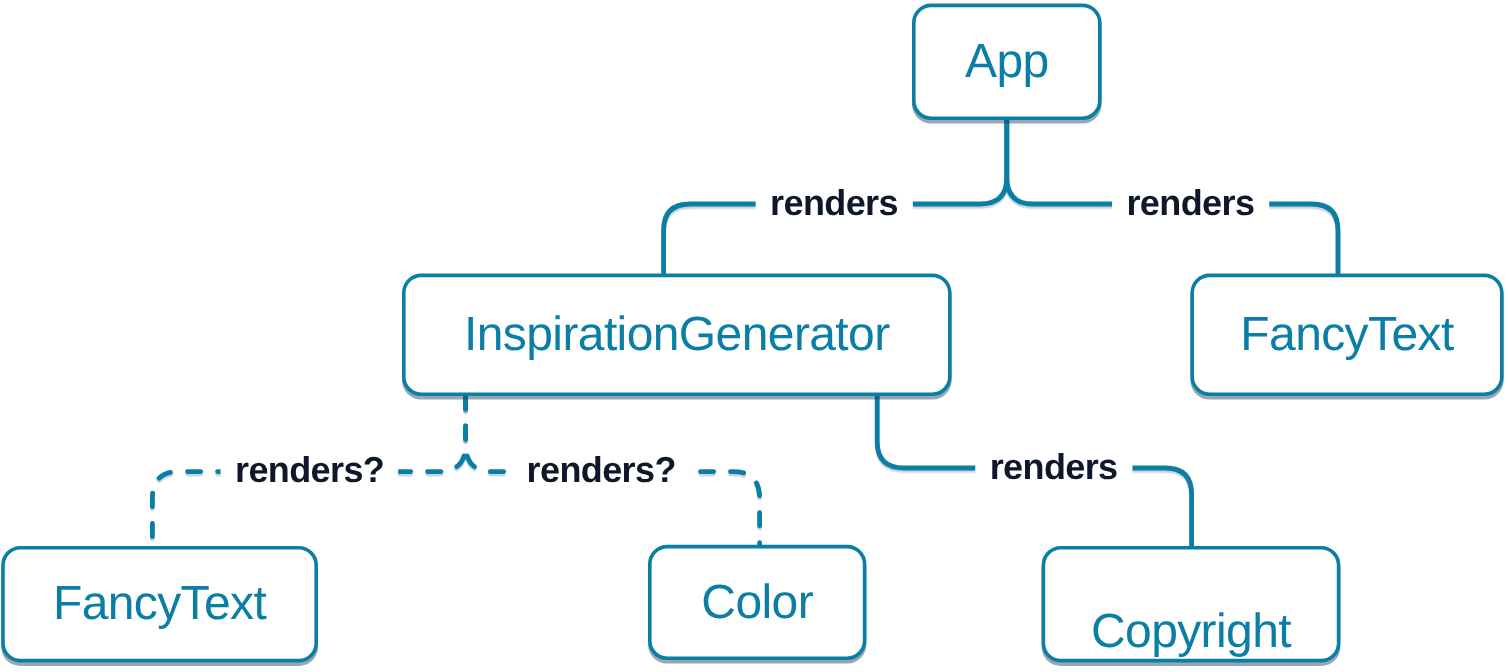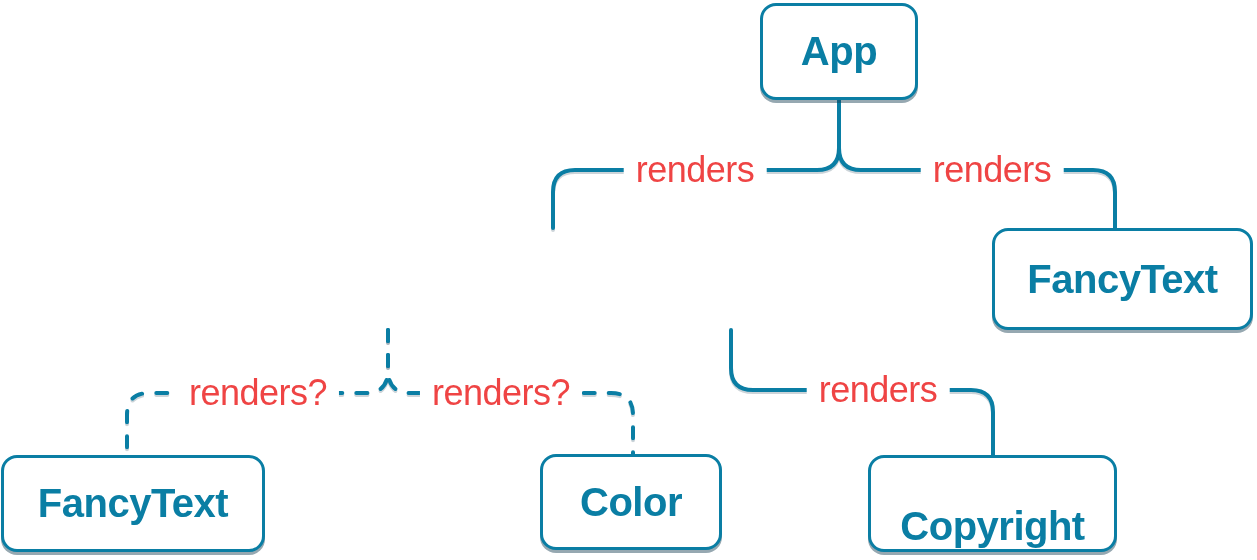--- a/index.html
+++ b/index.html
@@ -38,37 +38,37 @@
     box-sizing: border-box;
     background: #ffffff;
     border: 3px solid #0a7ea4;
     border-radius: 16px;
     box-shadow: 0 3px 0 rgba(22, 61, 83, 0.45);
     display: flex;
     align-items: center;
     justify-content: center;
     color: #0a7ea4;
     font-size: 40px;
-    font-weight: 700;
+    font-weight: 400;
     letter-spacing: -0.5px;
     white-space: nowrap;
   }
   .node-app                  { left: 760px;  top: 3px;   width: 158px; height: 97px;  }
   .node-inspirationgenerator { left: 335px;  top: 228px; width: 458px; height: 102px; }
   .node-fancytext-top        { left: 992px;  top: 228px; width: 261px; height: 102px; }
   .node-fancytext-bottom     { left: 1px;    top: 455px; width: 264px; height: 97px;  }
   .node-color                { left: 540px;  top: 454px; width: 182px; height: 96px;  }
   .node-copyright            { left: 868px;  top: 455px; width: 249px; height: 97px; align-items: flex-end;  }
   .edge-label {
     position: absolute;
     transform: translate(-50%, -50%);
     background: #ffffff;
-    color: #ef4444;
-    font-size: 36px;
-    font-weight: 400;
+    color: #0f172a;
+    font-size: 30px;
+    font-weight: 700;
     letter-spacing: -0.5px;
     padding: 0 12px;
     white-space: nowrap;
     line-height: 1.15;
   }
   .label-renders-left      { left: 695px; top: 170px; }
   .label-renders-right     { left: 992px; top: 170px; }
   .label-rendersq-left     { left: 258px; top: 393px; }
   .label-rendersq-right    { left: 501px; top: 393px; }
   .label-renders-copyright { left: 878px; top: 390px; }
@@ -83,20 +83,23 @@
     <path d="M 839 100 V 148 Q 839 170 861 170 H 1093 Q 1115 170 1115 192 V 228"></path>
     <path class="dashed" d="M 388 330 V 370 Q 388 393 366 393 H 149 Q 127 393 127 415 V 455"></path>
     <path class="dashed" d="M 388 330 V 370 Q 388 393 410 393 H 611 Q 633 393 633 415 V 454"></path>
     <path d="M 731 330 V 368 Q 731 390 753 390 H 971 Q 993 390 993 412 V 455"></path>
   </svg>
 
   <div class="node node-app">
     <span>App</span>
   </div>
 
+  <div class="node node-inspirationgenerator">
+    <span>InspirationGenerator</span>
+  </div>
 
   <div class="node node-fancytext-top">
     <span>FancyText</span>
   </div>
 
   <div class="node node-fancytext-bottom">
     <span>FancyText</span>
   </div>
 
   <div class="node node-color">

